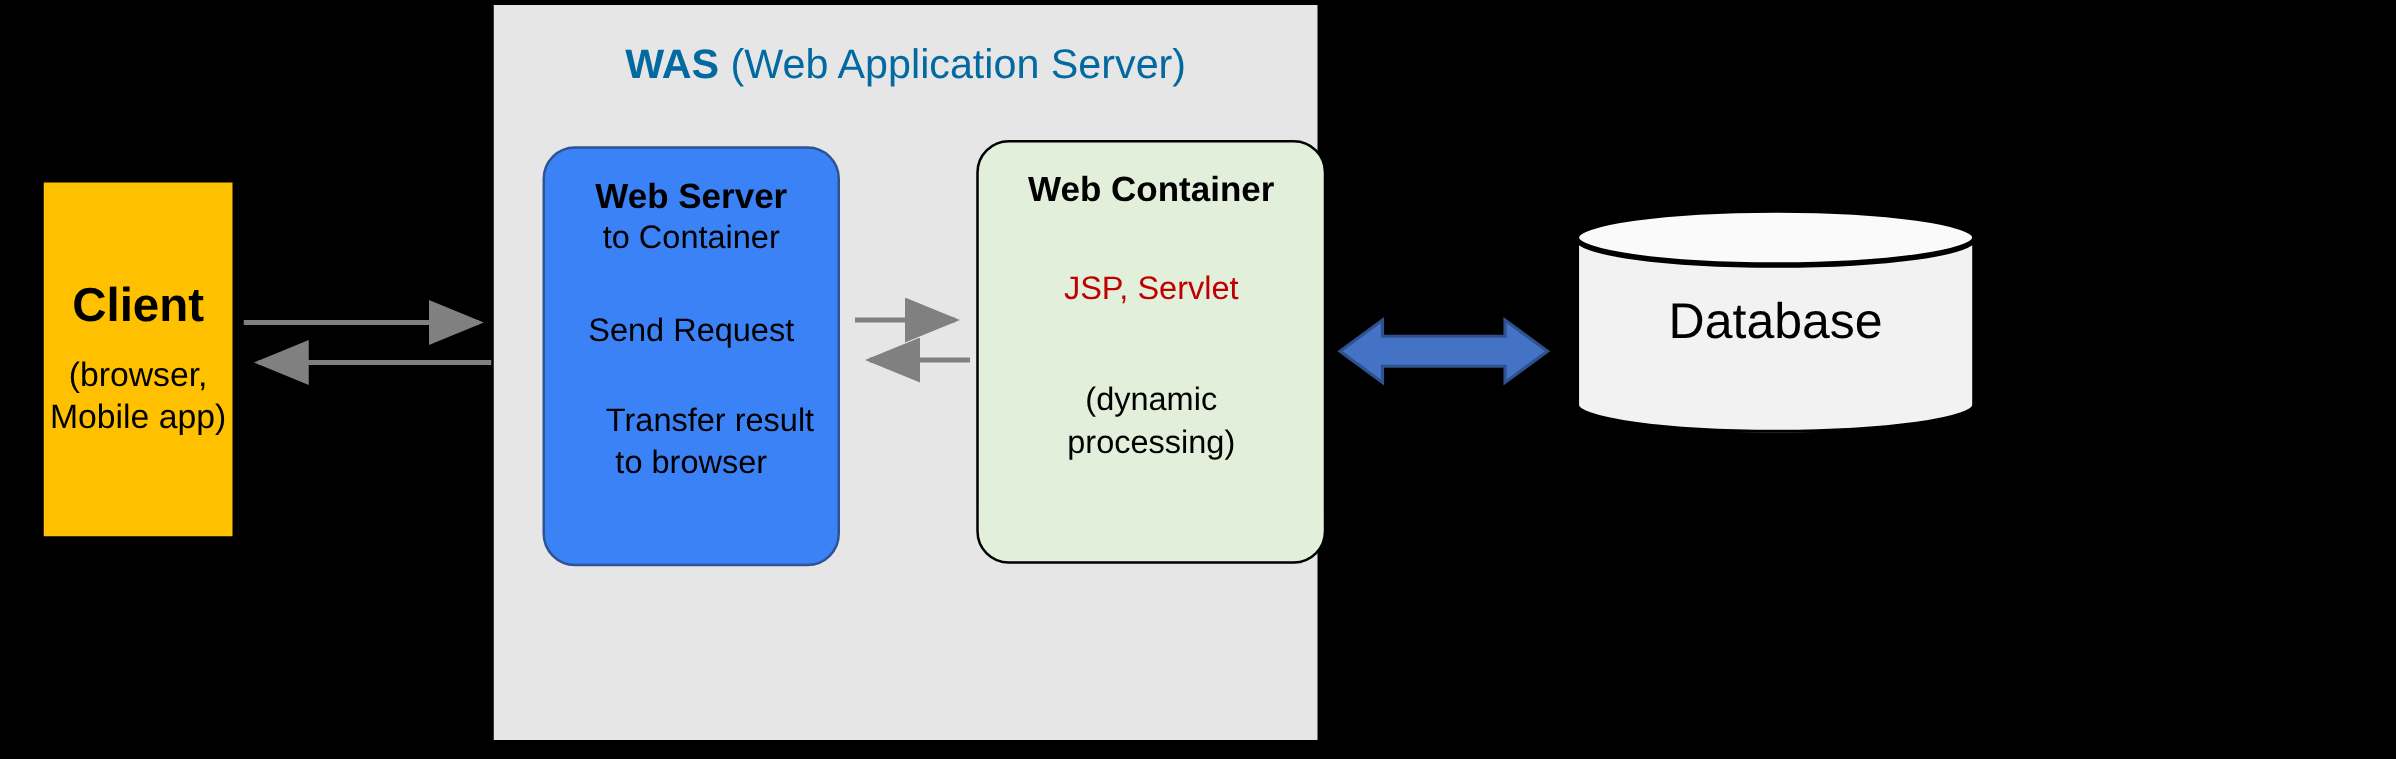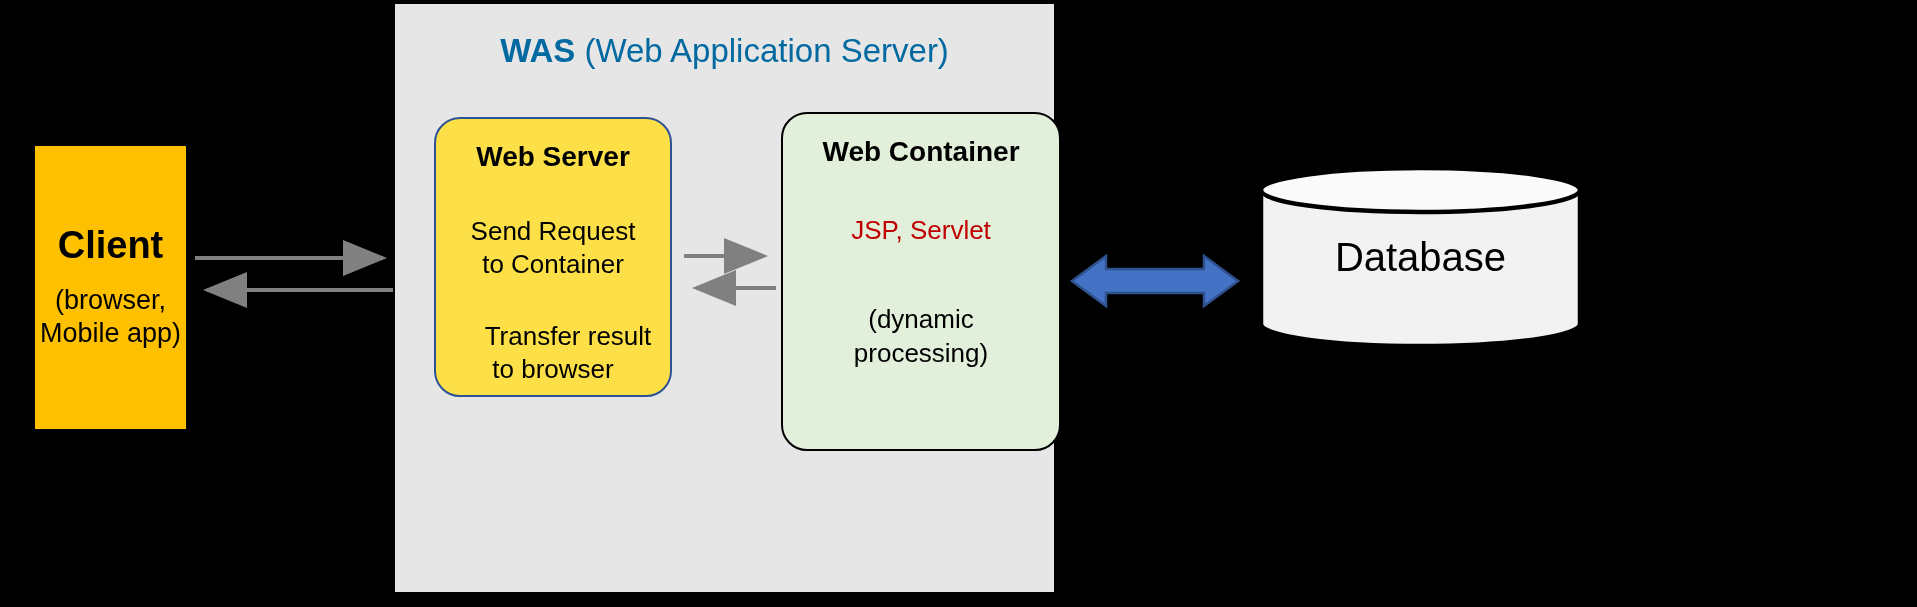--- a/index.html
+++ b/index.html
@@ -81,22 +81,22 @@
     display: flex;
     flex-direction: column;
     align-items: center;
     justify-content: flex-start;
     text-align: center;
   }
   .web-server-box {
     left: 434px;
     top: 117px;
     width: 238px;
-    height: 280px;
-    background: #fde047;
+    height: 336px;
+    background: #3b82f6;
     border: 2px solid #2E5395;
     border-radius: 26px;
   }
   .web-container-box {
     left: 781px;
     top: 112px;
     width: 280px;
     height: 339px;
     background: #E2EFDA;
     border: 2px solid #000000;
@@ -167,22 +167,22 @@
   </svg>
 
   <div class="was-panel">
     <div class="was-title">
       <span class="b">WAS</span><span class="n">&nbsp;</span><span class="n">(Web Application Server)</span>
     </div>
   </div>
 
   <div class="inner-box web-server-box">
     <div class="box-title">Web Server</div>
+    <div class="box-line">to Container</div>
     <div class="box-line ws-body1">Send Request</div>
-    <div class="box-line">to Container</div>
     <div class="box-line ws-body2">Transfer result</div>
     <div class="box-line">to browser</div>
   </div>
 
   <svg class="arrow-svg" style="left:684px; top:243px;" width="100" height="60">
     <defs>
       <marker id="grayHeadR2" markerWidth="11" markerHeight="9" refX="10" refY="4.5" orient="auto">
         <path d="M0,0 L11,4.5 L0,9 Z" fill="#808080"></path>
       </marker>
       <marker id="grayHeadL2" markerWidth="11" markerHeight="9" refX="10" refY="4.5" orient="auto">

